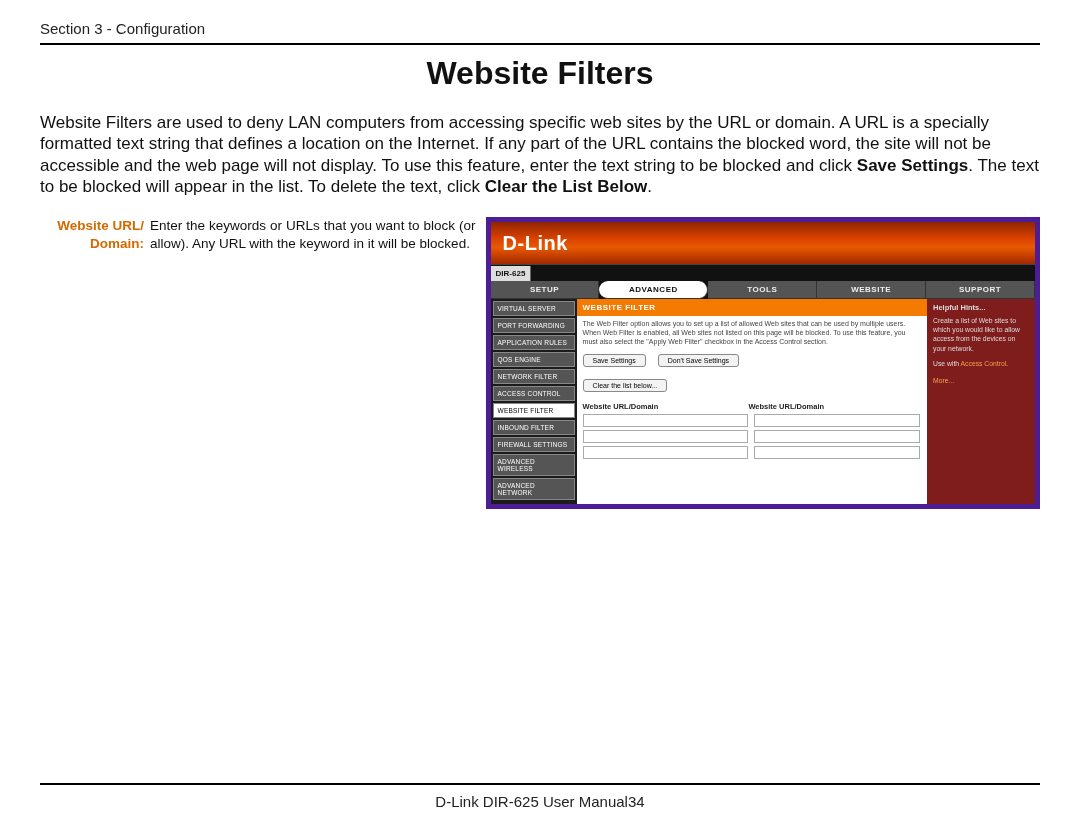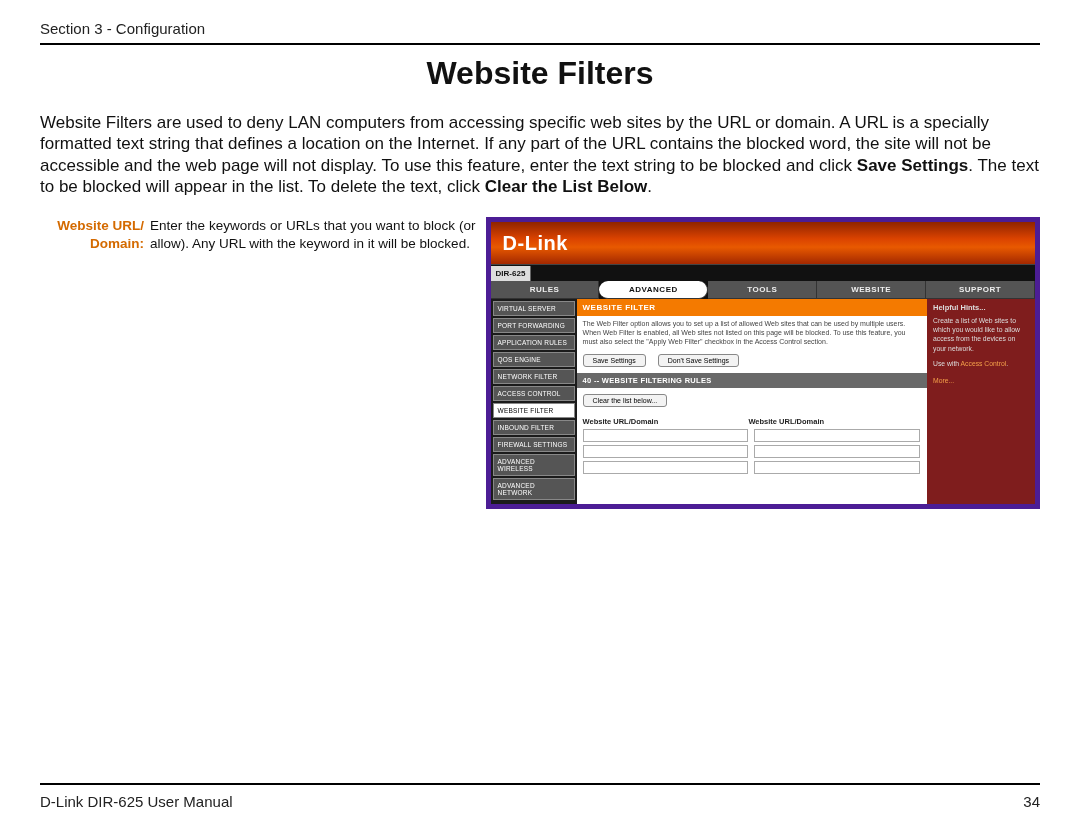--- a/index.html
+++ b/index.html
@@ -179,21 +179,21 @@
   .hint-link { color: #f4a04a; }
   .hint-more { color: #f4a04a; margin-top: 8px; }
   .footer-bar {
     position: absolute;
     left: 40px;
     right: 40px;
     bottom: 24px;
     border-top: 2px solid #000;
     padding-top: 8px;
     display: flex;
-    justify-content: space-between;
+    justify-content: center;
     font-size: 15px;
     color: #222;
   }
 </style>
 </head>
 <body>
 
 <div class="section-header">Section 3 - Configuration</div>
 
 <h1 class="page-title">Website Filters</h1>
@@ -212,21 +212,21 @@
 
   <div class="router-screenshot">
     <div class="banner">
       <span class="brand">D-Link</span>
     </div>
     <div class="model-row">
       <div class="model-cell">DIR-625</div>
       <div class="model-spacer"></div>
     </div>
     <div class="nav-tabs">
-      <div class="nav-tab">RULES</div>
+      <div class="nav-tab">SETUP</div>
       <div class="nav-tab active">ADVANCED</div>
       <div class="nav-tab">TOOLS</div>
       <div class="nav-tab">WEBSITE</div>
       <div class="nav-tab">SUPPORT</div>
     </div>
     <div class="content-row">
       <div class="side-menu">
         <div class="side-item">VIRTUAL SERVER</div>
         <div class="side-item">PORT FORWARDING</div>
         <div class="side-item">APPLICATION RULES</div>
@@ -239,21 +239,20 @@
         <div class="side-item">ADVANCED WIRELESS</div>
         <div class="side-item">ADVANCED NETWORK</div>
       </div>
       <div class="center-panel">
         <div class="panel-title">WEBSITE FILTER</div>
         <div class="panel-text">The Web Filter option allows you to set up a list of allowed Web sites that can be used by multiple users. When Web Filter is enabled, all Web sites not listed on this page will be blocked. To use this feature, you must also select the "Apply Web Filter" checkbox in the Access Control section.</div>
         <div class="btn-row">
           <button class="panel-btn">Save Settings</button>
           <button class="panel-btn">Don't Save Settings</button>
         </div>
-        <div class="subhead">40 -- WEBSITE FILTERING RULES</div>
         <div class="filter-grid">
           <div class="btn-row" style="padding-left:0;">
             <button class="panel-btn">Clear the list below...</button>
           </div>
           <div class="grid-head">
             <span>Website URL/Domain</span>
             <span>Website URL/Domain</span>
           </div>
           <div class="grid-row">
             <input class="grid-input" style="">

